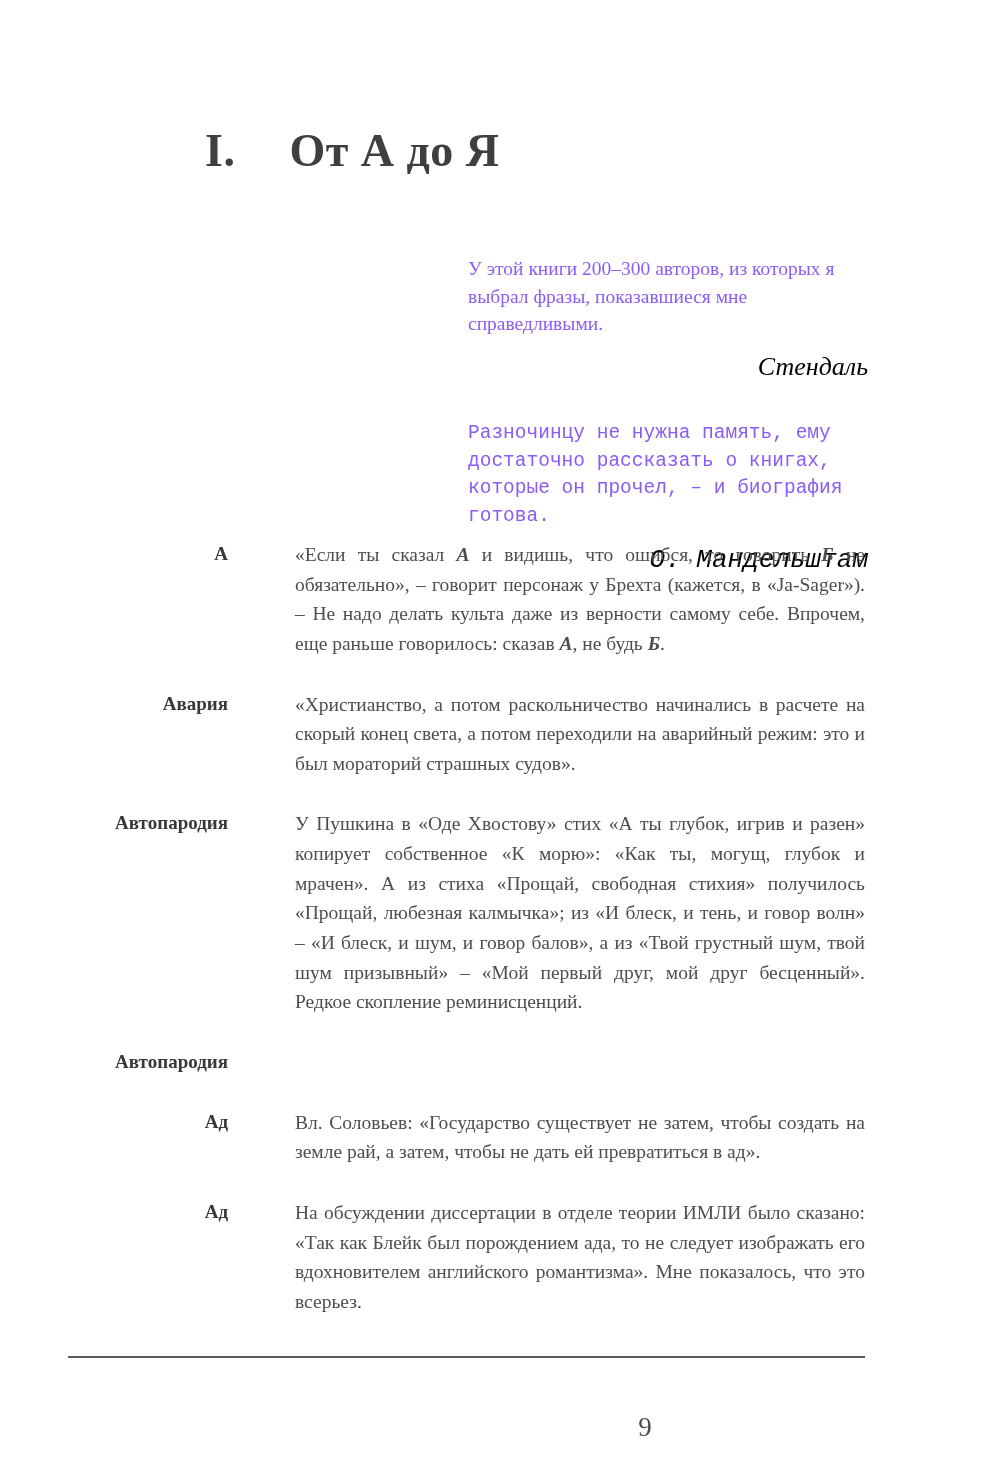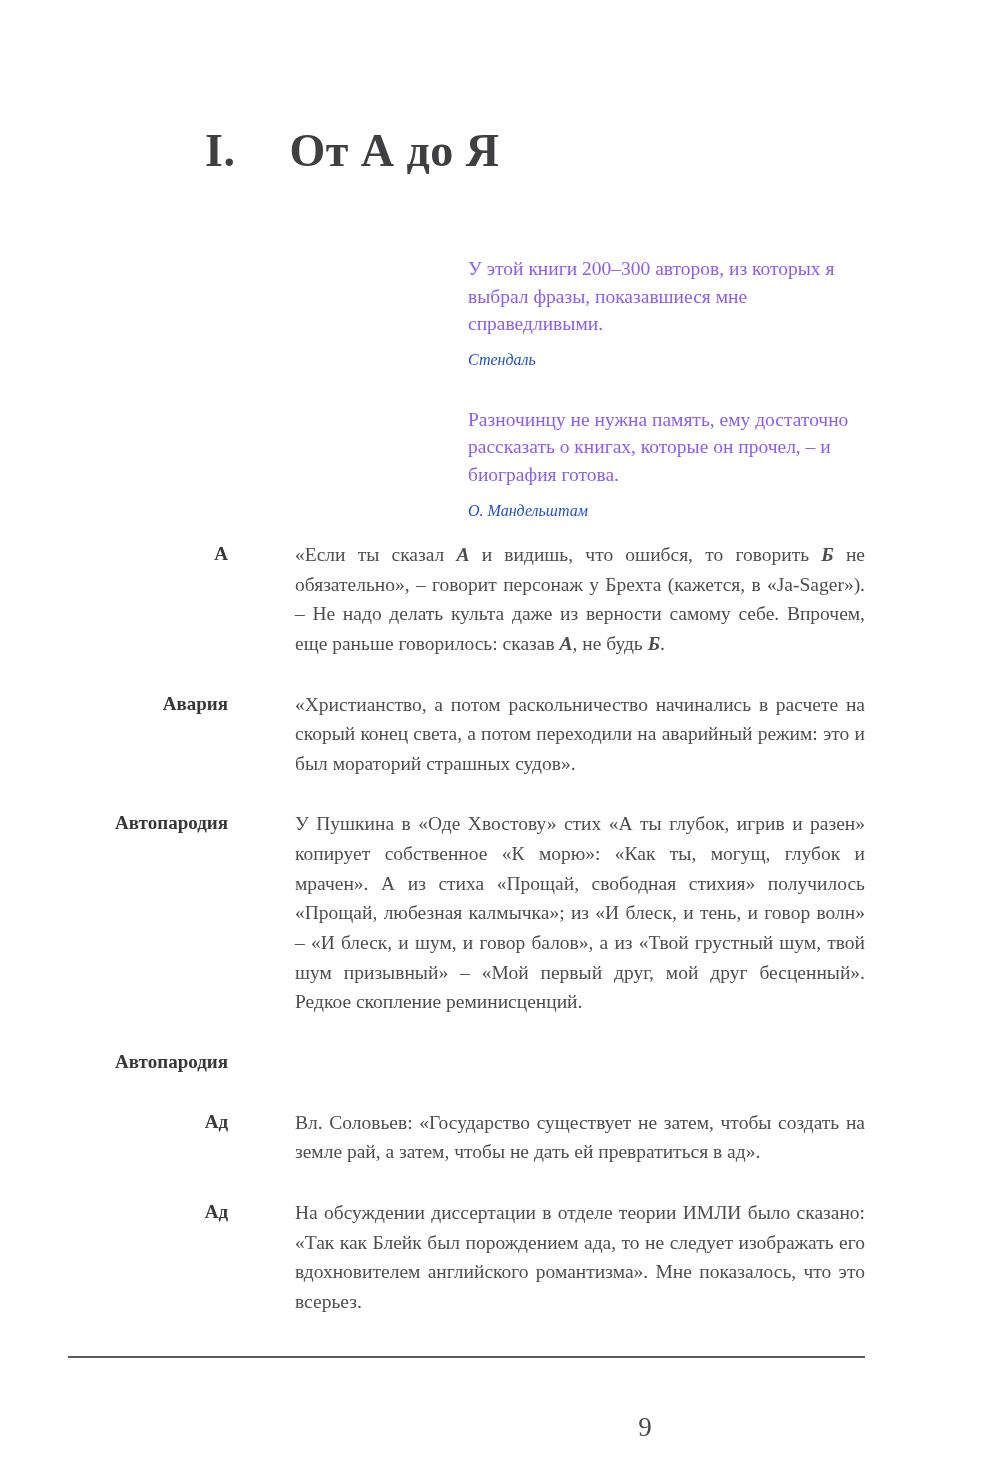--- a/index.html
+++ b/index.html
@@ -45,34 +45,34 @@
   
   .epigraphs {
     position: absolute;
     left: 468px;
     top: 255px;
     width: 400px;
   }
   .epigraph {
     margin-bottom: 34px;
   }
-  .epigraph:last-child { margin-bottom: 0; }
+  .epigraph:last-child { margin-bottom: 0; font-family: Liberation Mono, monospace; }
   .epigraph-text {
     font-size: 19.5px;
     line-height: 1.42;
     color: #8b5cf6;
     text-align: left;
     margin: 0;
   }
   .epigraph-source {
-    font-size: 16px;
+    font-size: 26px;
     line-height: 1.42;
     font-style: italic;
-    color: #1d4ed8;
-    text-align: left;
+    color: #000000;
+    text-align: right;
     margin: 11px 0 0 0;
   }
 
   
   .entries {
     position: absolute;
     left: 68px;
     top: 540px;
     width: 797px;
   }

